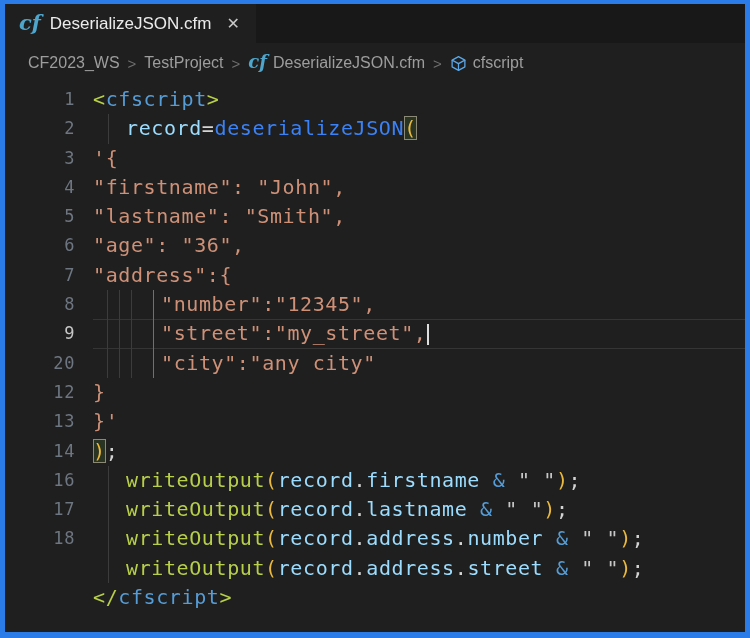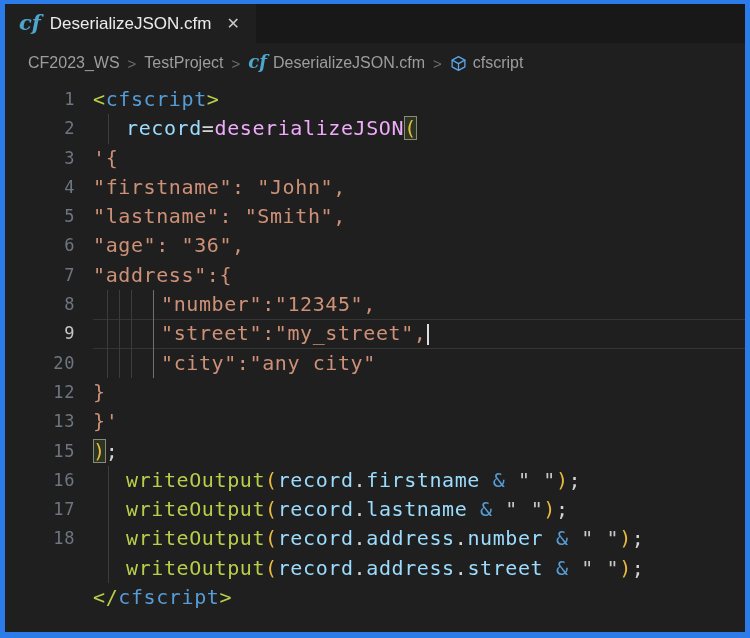--- a/index.html
+++ b/index.html
@@ -81,28 +81,28 @@
           <div>3</div>
           <div>4</div>
           <div>5</div>
           <div>6</div>
           <div>7</div>
           <div>8</div>
           <div class="cur">9</div>
           <div>20</div>
           <div>12</div>
           <div>13</div>
-          <div>15</div>
+          <div>14</div>
           <div>16</div>
           <div>17</div>
           <div>18</div>
         </div>
       <div class="code" id="code">
           <div class="line" style="padding-left: 0px;"><span class="tok" style="color: rgb(184, 207, 74);">&lt;</span><span class="tok" style="color: rgb(86, 156, 214);">cfscript</span><span class="tok" style="color: rgb(184, 207, 74);">&gt;</span></div>
-          <div class="line" style="padding-left: 33px;"><span class="guide" style="left: 15px;"></span><span class="tok" style="color: rgb(156, 220, 254);">record</span><span class="tok" style="color: rgb(212, 212, 212);">=</span><span class="tok" style="color: #f0abfc;">deserializeJSON</span><span class="tok box" style="color: rgb(234, 186, 62);">(</span></div>
+          <div class="line" style="padding-left: 33px;"><span class="guide" style="left: 15px;"></span><span class="tok" style="color: rgb(156, 220, 254);">record</span><span class="tok" style="color: rgb(212, 212, 212);">=</span><span class="tok" style="color: #3b82f6;">deserializeJSON</span><span class="tok box" style="color: rgb(234, 186, 62);">(</span></div>
           <div class="line" style="padding-left: 0px;"><span class="tok" style="color: rgb(206, 145, 120);">'{</span></div>
           <div class="line" style="padding-left: 0px;"><span class="tok" style="color: rgb(206, 145, 120);">"firstname": "John",</span></div>
           <div class="line" style="padding-left: 0px;"><span class="tok" style="color: rgb(206, 145, 120);">"lastname": "Smith",</span></div>
           <div class="line" style="padding-left: 0px;"><span class="tok" style="color: rgb(206, 145, 120);">"age": "36",</span></div>
           <div class="line" style="padding-left: 0px;"><span class="tok" style="color: rgb(206, 145, 120);">"address":{</span></div>
           <div class="line" style="padding-left: 68px;"><span class="guide" style="left: 14px;"></span><span class="guide" style="left: 26px;"></span><span class="guide" style="left: 38px;"></span><span class="guide active" style="left: 60px;"></span><span class="tok" style="color: rgb(206, 145, 120);">"number":"12345",</span></div>
           <div class="line cur" style="padding-left: 68px;"><span class="guide" style="left: 14px;"></span><span class="guide" style="left: 26px;"></span><span class="guide" style="left: 38px;"></span><span class="guide active" style="left: 60px;"></span><span class="tok" style="color: rgb(206, 145, 120);">"street":"my_street",</span><span class="cursor"></span></div>
           <div class="line" style="padding-left: 68px;"><span class="guide" style="left: 14px;"></span><span class="guide" style="left: 26px;"></span><span class="guide" style="left: 38px;"></span><span class="guide active" style="left: 60px;"></span><span class="tok" style="color: rgb(206, 145, 120);">"city":"any city"</span></div>
           <div class="line" style="padding-left: 0px;"><span class="tok" style="color: rgb(206, 145, 120);">}</span></div>
           <div class="line" style="padding-left: 0px;"><span class="tok" style="color: rgb(206, 145, 120);">}'</span></div>

